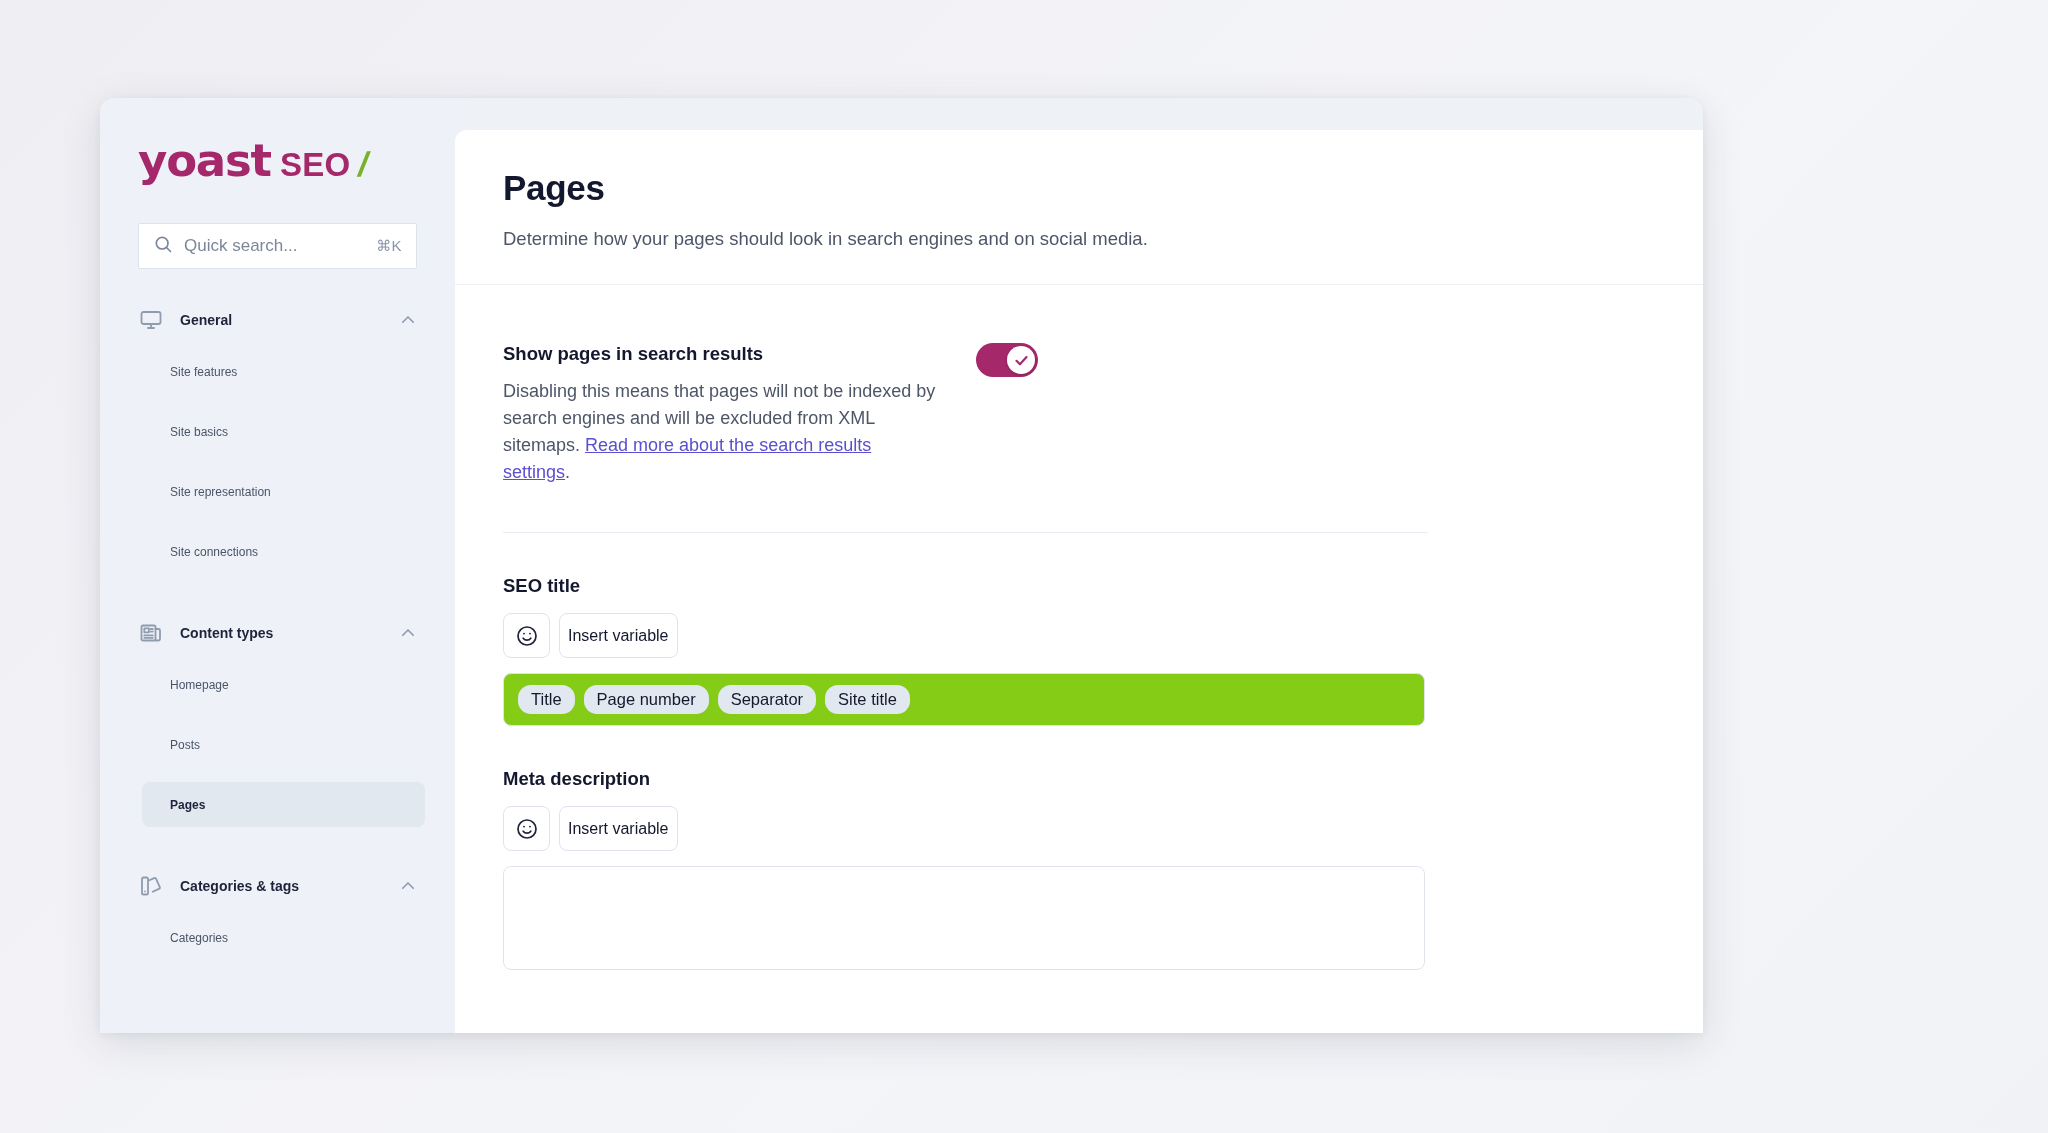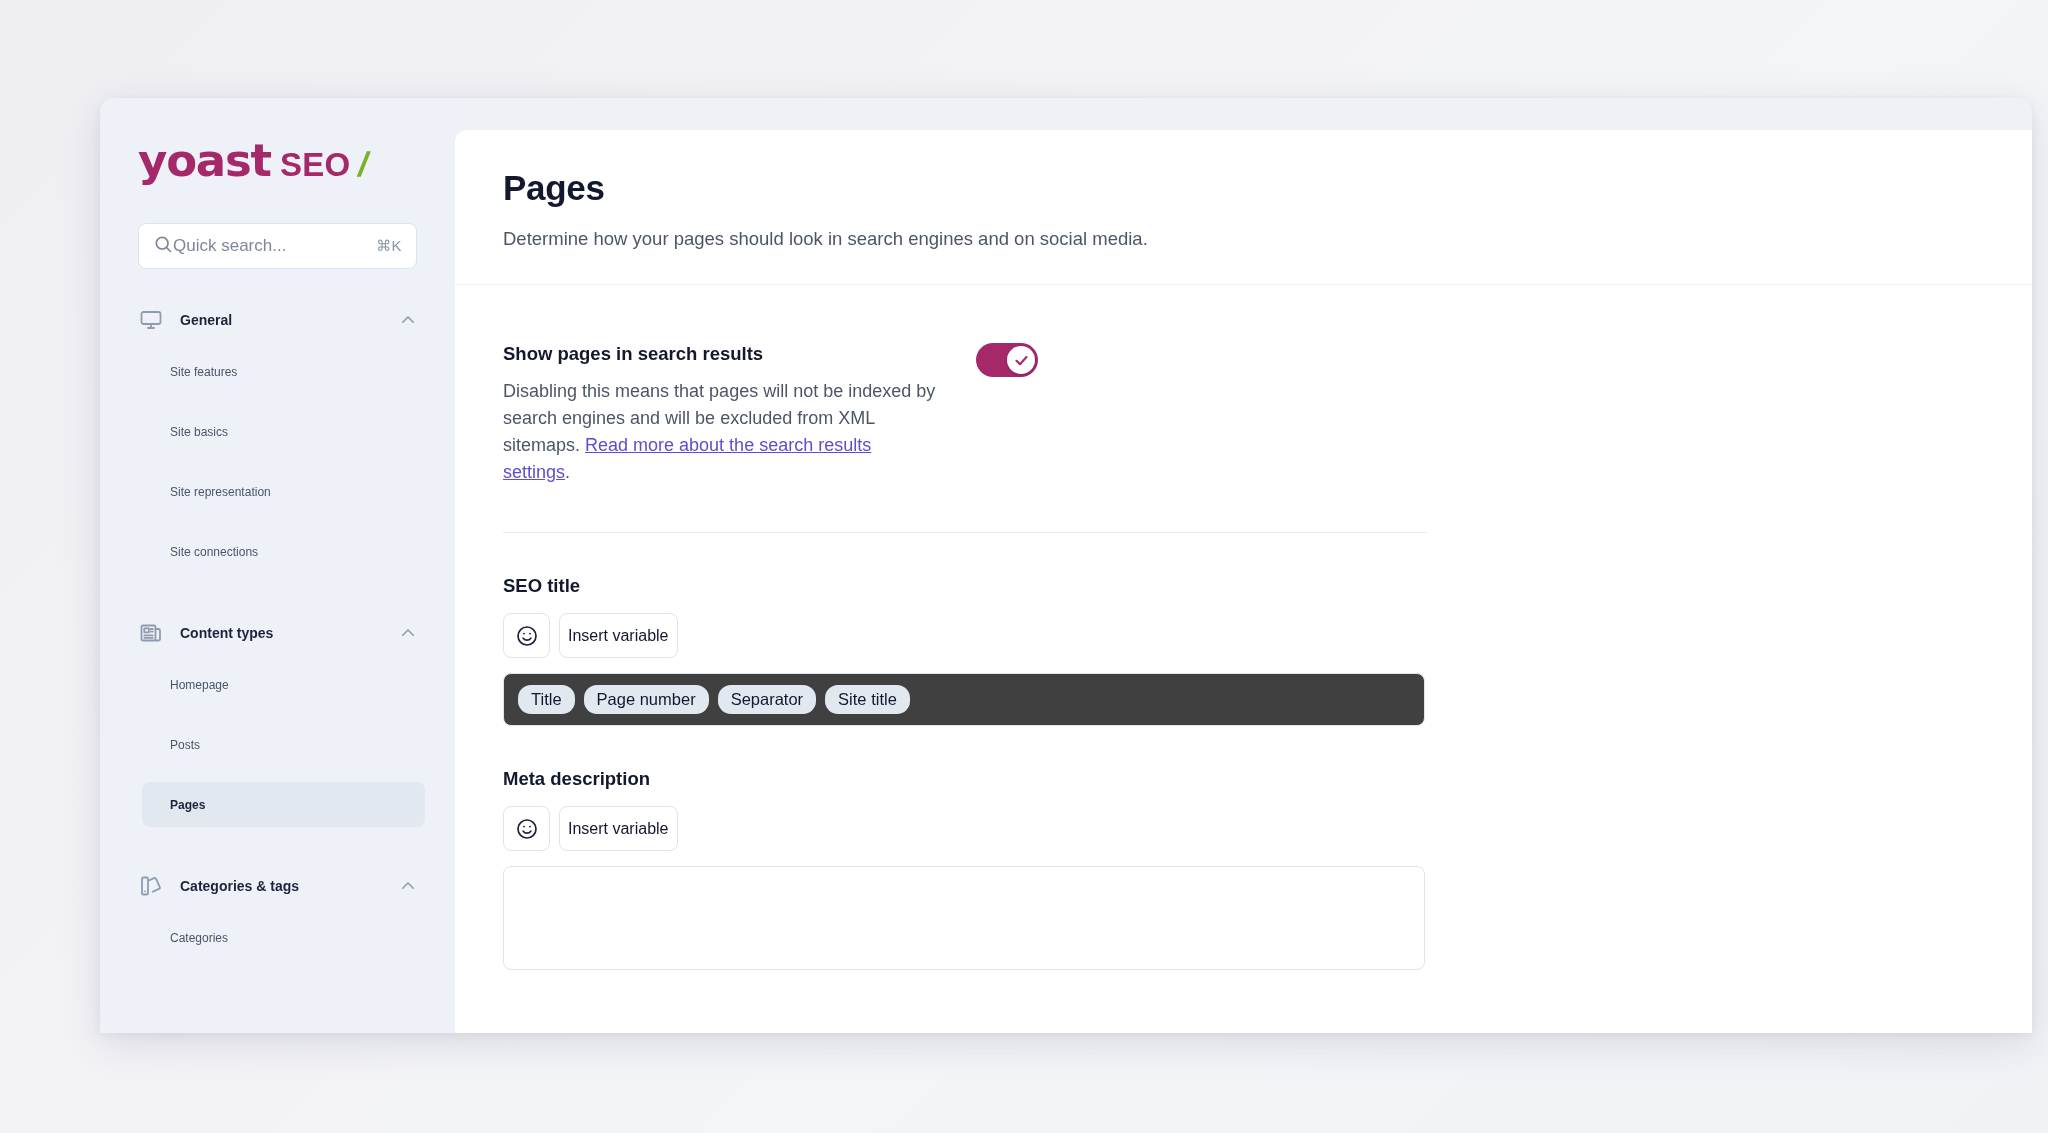--- a/index.html
+++ b/index.html
@@ -14,21 +14,21 @@
     font-family: "Liberation Sans", sans-serif;
     background: linear-gradient(135deg, #efeef3 0%, #f2f2f6 28%, #f4f5f8 60%, #f1f2f6 100%);
     position: relative;
   }
 
   
   #app-window {
     position: absolute;
     left: 100px;
     top: 98px;
-    width: 1932px;
+    width: 1603px;
     height: 935px;
     border-radius: 14px 14px 0 0;
     background: #eef1f6;
     box-shadow: 0 10px 40px rgba(40, 45, 70, 0.13), 0 2px 8px rgba(40, 45, 70, 0.06);
     overflow: hidden;
     display: flex;
   }
 
   
   #sidebar {
@@ -71,24 +71,25 @@
     transform: skewX(-12deg);
     display: inline-block;
   }
 
   
   #quick-search {
     margin: 40px 38px 0 38px;
     height: 46px;
     background: #ffffff;
     border: 1px solid #dde3ec;
-    border-radius: 8px;
+    border-radius: 2px;
     display: flex;
     align-items: center;
     padding: 0 14px;
+    gap: 11px;
   }
   #quick-search .placeholder {
     flex: 1;
     color: #7c8799;
     font-size: 17px;
   }
   #quick-search .shortcut {
     color: #8b95a6;
     font-size: 15px;
     letter-spacing: 0.4px;
@@ -274,21 +275,21 @@
     font-family: "Liberation Sans", sans-serif;
     cursor: pointer;
     display: flex; align-items: center;
   }
 
   .token-input {
     margin-top: 15px;
     min-height: 52px;
     border: 1px solid #dfe4ec;
     border-radius: 8px;
-    background: #404040;
+    background: #84cc16;
     display: flex;
     align-items: center;
     gap: 9px;
     padding: 11px 14px;
     width: 922px;
     cursor: text;
   }
   .token {
     background: #e2e8f0;
     color: #14182e;

